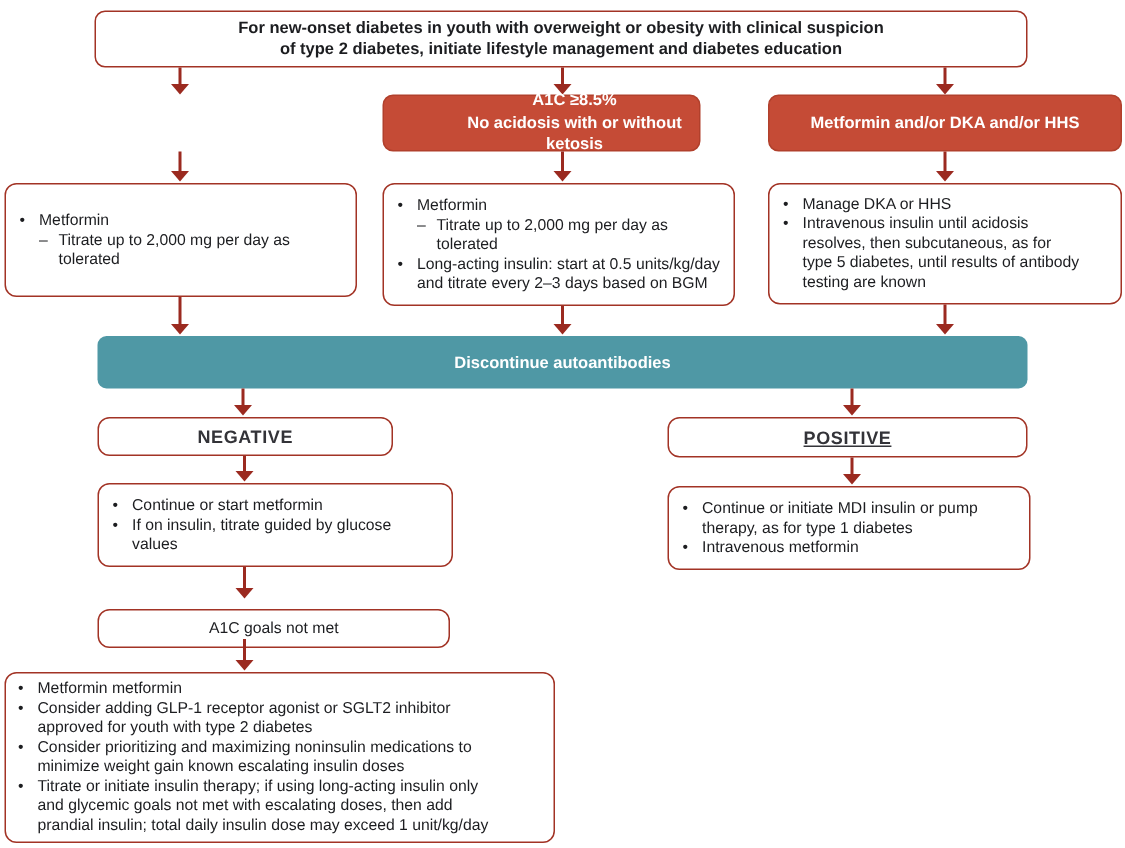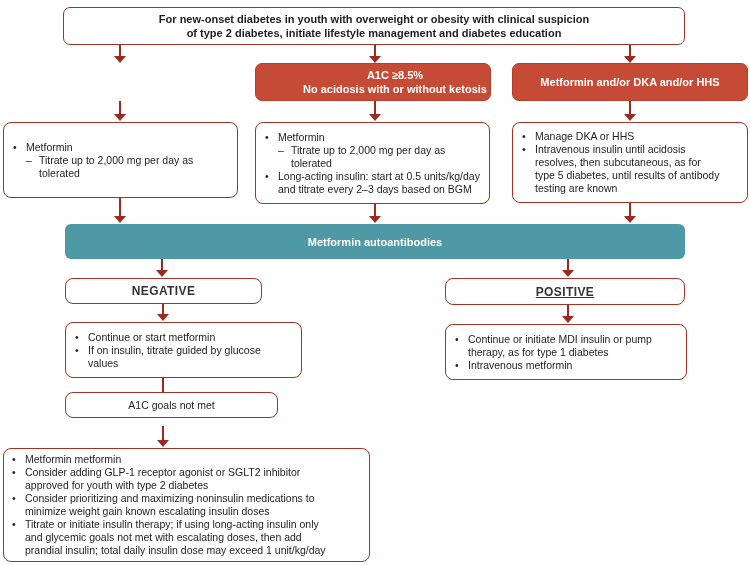--- a/index.html
+++ b/index.html
@@ -14,35 +14,35 @@
     position:relative;width:750px;height:565px;background:#ffffff;overflow:hidden;
     font-family:"Liberation Sans","DejaVu Sans",sans-serif;color:var(--ink);
   }
   .box{position:absolute;box-sizing:border-box;background:#fff;border:1.5px solid var(--border-red);border-radius:8px;}
   .center{display:flex;align-items:center;justify-content:center;text-align:center;}
   .pre{white-space:pre-line;}
   .top-box{left:63px;top:7px;width:622px;height:38px;font-weight:bold;font-size:11px;line-height:14.5px;border-radius:7px;}
   .red-head{position:absolute;box-sizing:border-box;background:var(--red-fill);border:1px solid #b1402c;
     border-radius:7px;color:#fff;font-weight:bold;font-size:11px;line-height:14.5px;}
   .rh1{left:3px;top:63px;width:235px;height:38px;}
-  .rh2{left:255px;top:63px;width:236px;height:38px;padding-left:44px;}
+  .rh2{left:255px;top:63px;width:212px;height:38px;padding-left:44px;}
   .rh3{left:512px;top:63px;width:236px;height:38px;}
   .content{padding:2px 9px;display:flex;flex-direction:column;justify-content:center;
     font-size:10.5px;line-height:13px;}
   .cb1{left:3px;top:122px;width:235px;height:76px;}
   .cb2{left:255px;top:122px;width:235px;height:82px;}
   .cb3{left:512px;top:122px;width:236px;height:81px;}
   .teal-bar{position:absolute;left:65px;top:224px;width:620px;height:35px;background:var(--teal);
     border-radius:6px;color:#fff;font-weight:bold;font-size:11px;}
   .label-box{font-weight:bold;font-size:12px;letter-spacing:.4px;color:#333338;}
   .neg{left:65px;top:278px;width:197px;height:26px;}
   .pos{left:445px;top:278px;width:240px;height:27px;text-decoration:underline;}
   .cb4{left:65px;top:322px;width:237px;height:56px;}
   .cb5{left:445px;top:324px;width:242px;height:56px;}
-  .a1c-goals{left:65px;top:392px;width:213px;height:26px;font-size:10.5px;}
+  .a1c-goals{left:65px;top:406px;width:235px;height:26px;font-size:10.5px;}
   .cb6{left:3px;top:448px;width:367px;height:114px;padding:4px 8px;}
   
   .li{display:flex;align-items:flex-start;}
   .li .marker{flex:0 0 13px;width:13px;}
   .li-dash{margin-left:13px;}
   .li-text{flex:1;white-space:pre-line;}
   
   .arrow{position:absolute;width:12px;}
   .arrow::before{content:"";position:absolute;left:5px;top:0;bottom:5px;width:2px;background:var(--dark-red);}
   .arrow::after{content:"";position:absolute;bottom:0;left:0;width:0;height:0;
@@ -106,21 +106,21 @@
 resolves, then subcutaneous, as for
 type 5 diabetes, until results of antibody
 testing are known</span>
       </div>
     </div>
 
   <div class="arrow" style="left:114px;top:198px;height:25px"></div>
   <div class="arrow" style="left:369px;top:204px;height:19px"></div>
   <div class="arrow" style="left:624px;top:203px;height:20px"></div>
 
-  <div class="teal-bar center">Metformin autoantibodies</div>
+  <div class="teal-bar center">Discontinue autoantibodies</div>
 
   <div class="arrow" style="left:156px;top:259px;height:18px"></div>
   <div class="arrow" style="left:562px;top:259px;height:18px"></div>
 
   <div class="box center label-box neg">NEGATIVE</div>
   <div class="box center label-box pos">POSITIVE</div>
 
   <div class="arrow" style="left:157px;top:304px;height:17px"></div>
   <div class="arrow" style="left:562px;top:305px;height:18px"></div>
 

